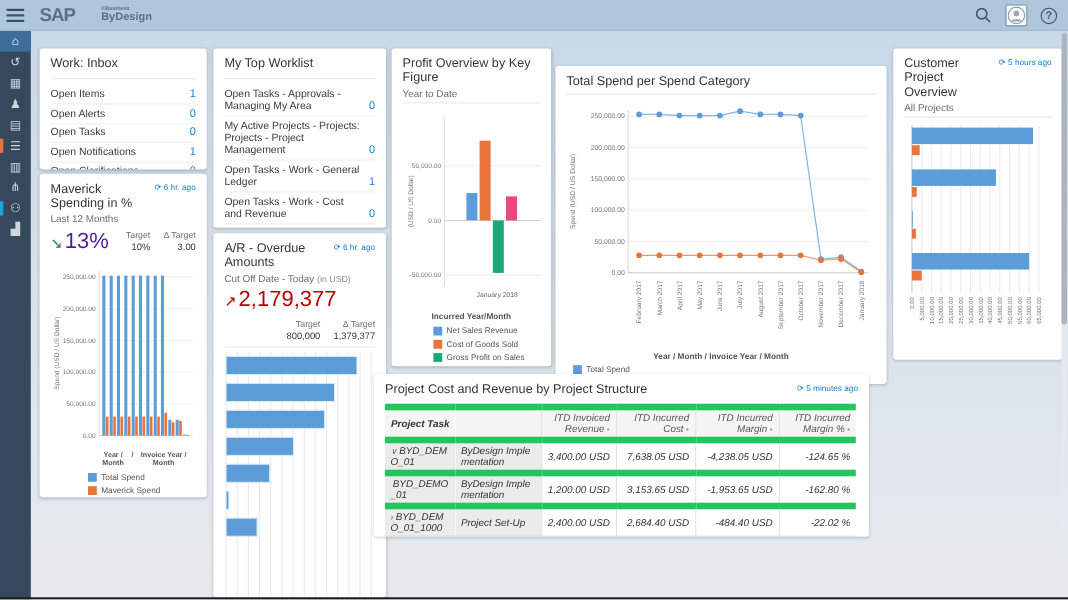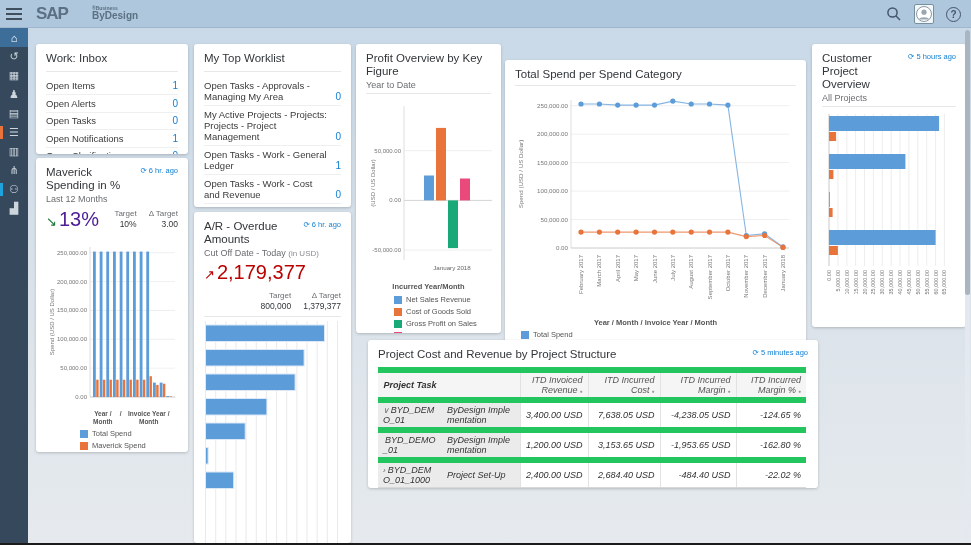--- a/index.html
+++ b/index.html
@@ -41,21 +41,21 @@
   
   .card { position:absolute; background:#fff; border-radius:3px; box-shadow:0 1px 3px rgba(0,0,0,.20);
           padding:8px 10px; overflow:hidden; }
   #card-inbox    { left:36px;  top:44px;  width:152px; height:110px; }
   #card-maverick { left:36px;  top:158px; width:152px; height:294px; }
   #card-worklist { left:194px; top:44px;  width:157px; height:163px; }
   #card-ar       { left:194px; top:212px; width:157px; height:331px; }
   #card-profit   { left:356px; top:44px;  width:145px; height:289px; }
   #card-spend    { left:505px; top:60px;  width:301px; height:289px; }
   #card-customer { left:812px; top:44px;  width:154px; height:283px; }
-  #card-table    { left:368px; top:340px; width:450px; height:148px; }
+  #card-table    { left:340px; top:340px; width:450px; height:148px; }
 
   .card-title-row { display:flex; justify-content:space-between; align-items:flex-start; }
   .card-title { font-size:11.5px; color:#32363a; line-height:13px; }
   .card-subtitle { font-size:9px; color:#6a6d70; margin-top:2px; }
   .refresh { color:#1380d3; font-size:7.5px; white-space:nowrap; margin-left:4px; }
   .divider { border-bottom:1px solid #e8e8e8; margin:6px 0 0 0; }
 
   
   .lrow { display:flex; align-items:flex-end; justify-content:space-between; border-top:1px solid #efefef;
           padding:3px 0; cursor:pointer; }

